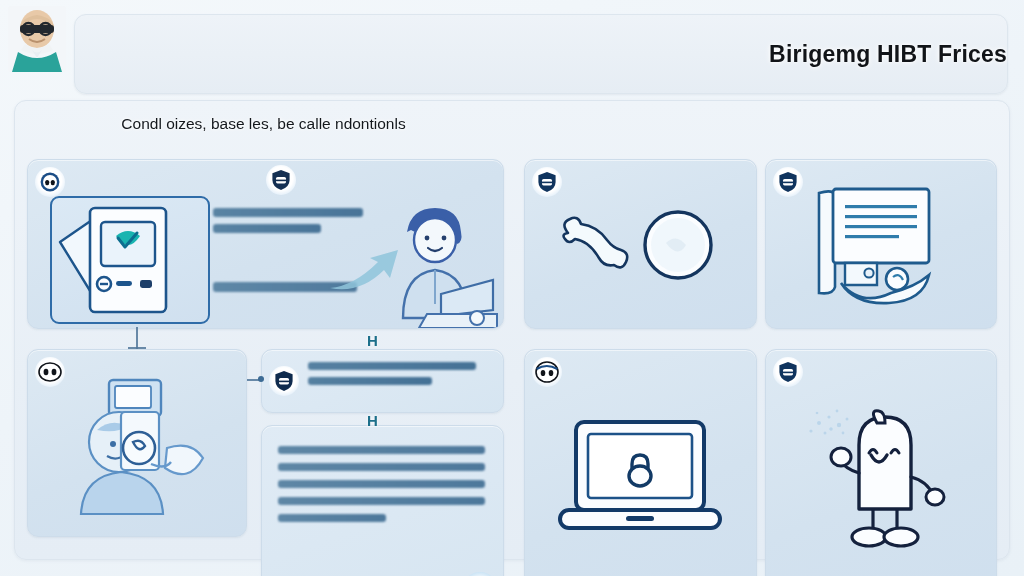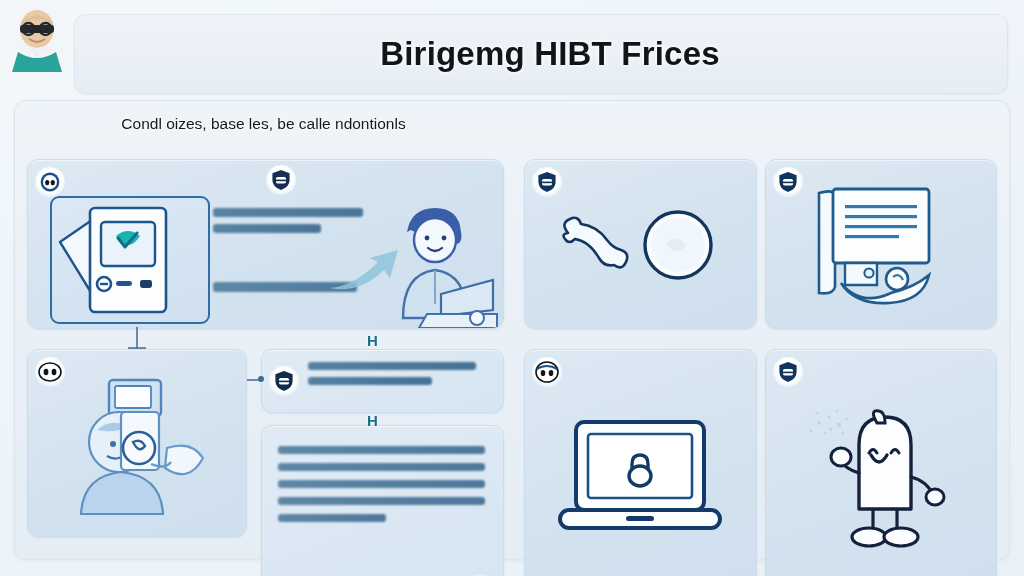--- a/index.html
+++ b/index.html
@@ -22,22 +22,22 @@
   
   .header-panel{
     position:absolute;left:74px;top:14px;right:16px;height:78px;
     border-radius:12px;
     background:linear-gradient(180deg,#eef3f8 0%,#e6edf4 100%);
     border:1px solid #dde6ee;
     box-shadow:0 1px 2px rgba(120,140,160,.12);
   }
   .title{
     position:absolute;left:0;right:0;top:50%;transform:translateY(-50%);
-    text-align:center;
-    font-size:33px;font-weight:bold;color:#111418;letter-spacing:.2px;
+    text-align:right;
+    font-size:23px;font-weight:bold;color:#111418;letter-spacing:.2px;
     text-shadow:0 0 3px #ffffff,0 0 6px #ffffff;
     padding-left:18px;
   }
 
   
   .body-panel{
     position:absolute;left:14px;top:100px;right:14px;bottom:16px;
     border-radius:12px;
     background:linear-gradient(180deg,#eff4f9 0%,#e8eff6 60%,#e5edf5 100%);
     border:1px solid #dce5ee;

